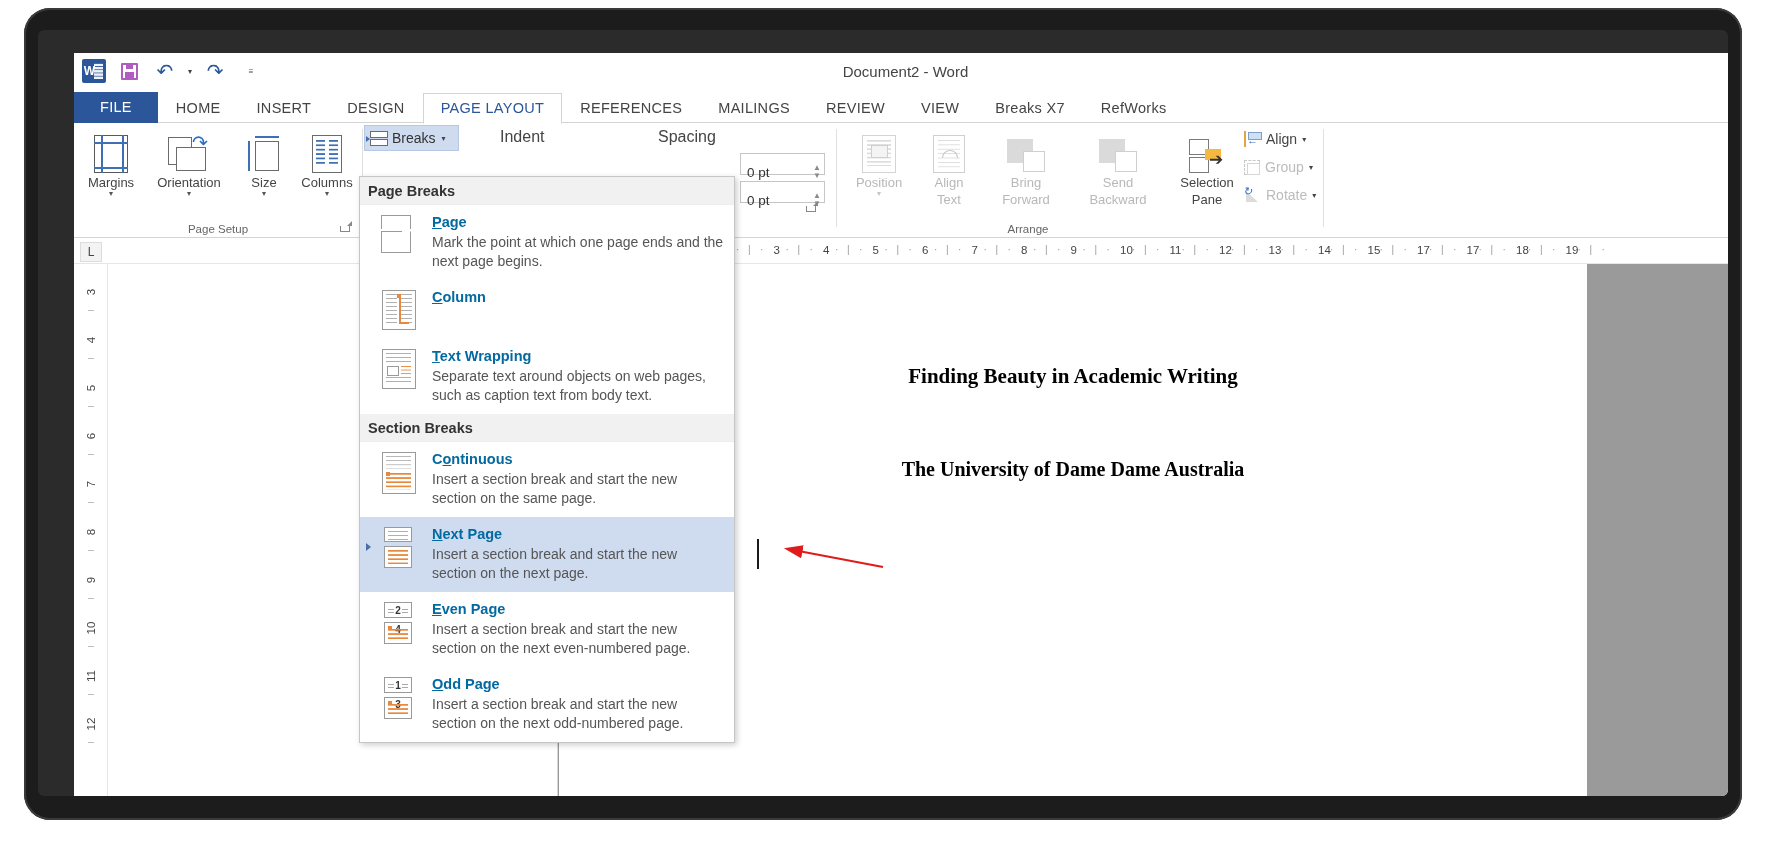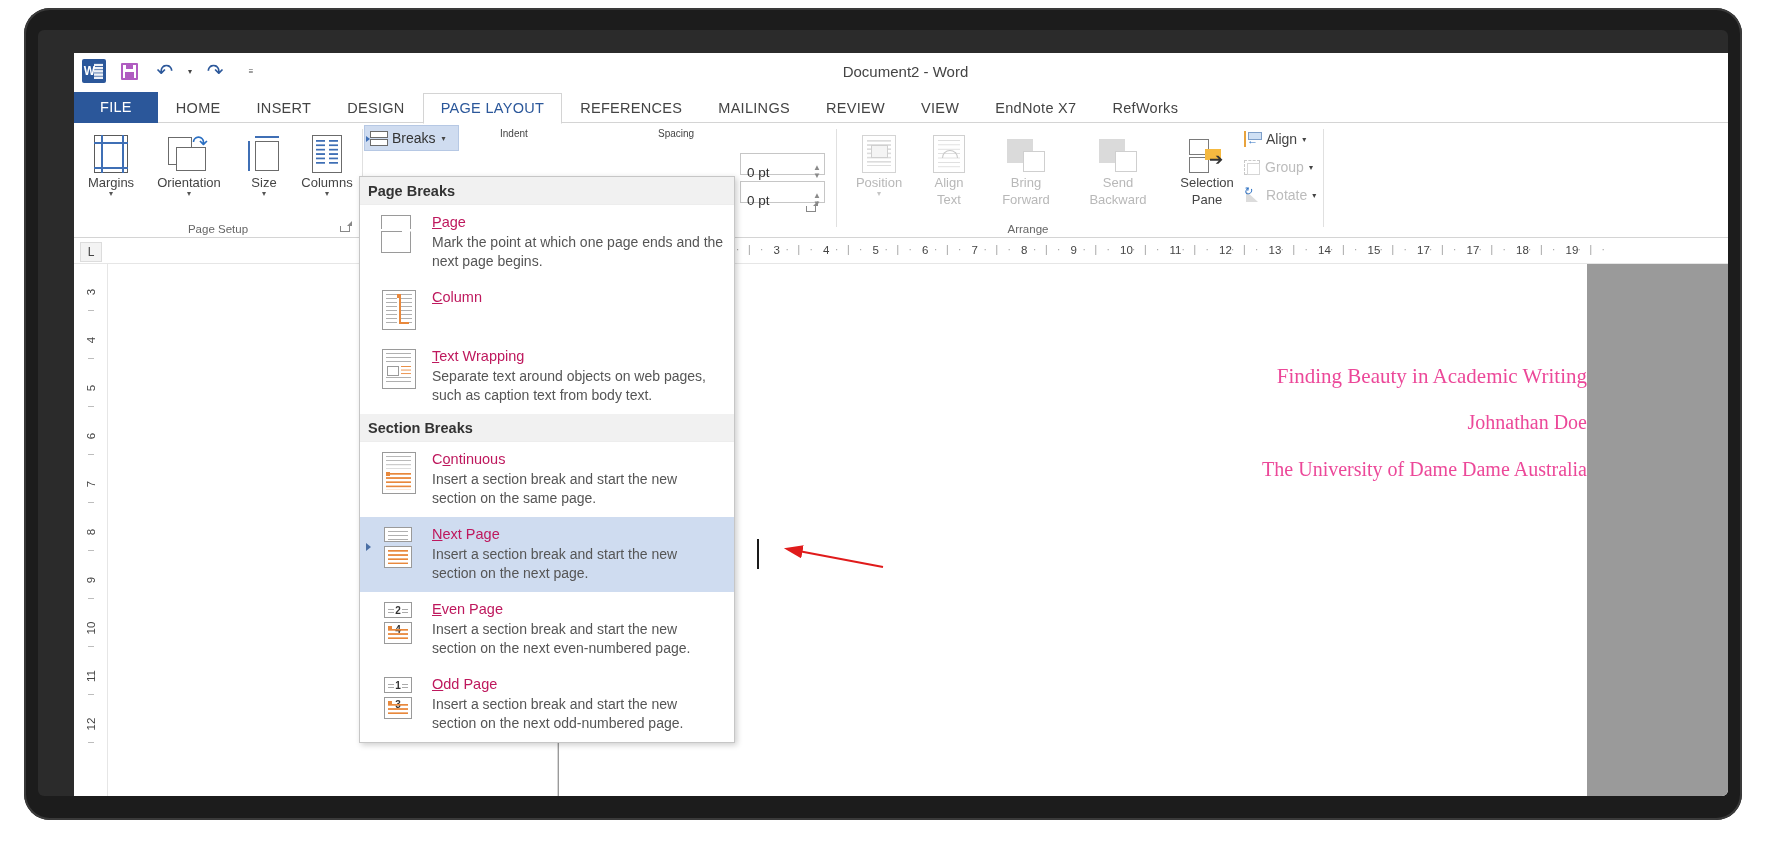--- a/index.html
+++ b/index.html
@@ -119,21 +119,21 @@
     position:absolute; left:0; top:2px; width:95px; height:26px;
     background:#cfdcf0; border:1px solid #b6c8e4;
     display:flex; align-items:center; gap:4px; padding-left:3px;
     font-size:14px; color:#333; cursor:default; z-index:40;
   }
   .ic-breaks{width:20px;height:15px;position:relative;flex:none;}
   .ic-breaks::before{content:"";position:absolute;left:2px;top:0;width:16px;height:5px;border:1.2px solid #6b6b6b;background:#fff;}
   .ic-breaks::after{content:"";position:absolute;left:2px;bottom:0;width:16px;height:5px;border:1.2px solid #6b6b6b;background:#fff;}
   .ic-breaks i{position:absolute;left:-2px;top:5px;width:0;height:0;border-left:4px solid #3f6fb5;border-top:3px solid transparent;border-bottom:3px solid transparent;}
 
-  .small-lbl { position:absolute; font-size:10px; color:#444; }
+  .small-lbl { position:absolute; font-size:16px; color:#444; }
 
   .spin-wrap{ position:absolute; display:flex; align-items:center; }
   .spin {
     width:85px; height:22px; border:1px solid #c6c6c6; background:#fff;
     display:flex; align-items:center; justify-content:space-between;
     font-size:13.5px; color:#333; padding:16px 3px 0 6px;
   }
   .spin .sp { display:flex; flex-direction:column; color:#8a8a8a; font-size:8px; line-height:8px; }
 
   .dlg-launcher{
@@ -217,22 +217,22 @@
     background:#9a9a9a;
   }
   .page-left-margin{
     position:absolute; left:0; top:0; width:450px; height:553px; background:#fff;
     border-right:1px solid #d7d7d7;
   }
   .page{
     position:absolute; left:451px; top:0; width:1028px; height:553px; background:#fff;
   }
   .doc-line{
-    position:absolute; width:100%; text-align:right;
-    font-family:"Liberation Serif", serif; color:#ec4899;
+    position:absolute; width:100%; text-align:center;
+    font-family:"Liberation Serif", serif; color:#000000;font-weight:bold;
   }
   .caret{
     position:absolute; left:198px; top:275px; width:2px; height:30px; background:#1a1a1a;
   }
   .arrow-svg{ position:absolute; left:222px; top:280px; }
 
   
   .menu{
     position:absolute; left:285px; top:123px; width:376px; height:567px;
     background:#fff; border:1px solid #c6c6c6; box-shadow:2px 2px 6px rgba(0,0,0,.2);
@@ -247,21 +247,21 @@
     display:flex; gap:12px; padding:8px 10px 9px 18px; cursor:default;
     position:relative;
   }
   .menu-item.sel{ background:#cfdcf0; }
   .menu-item.sel::before{
     content:""; position:absolute; left:6px; top:26px;
     border-left:5px solid #4a6fa5; border-top:4px solid transparent; border-bottom:4px solid transparent;
   }
   .menu-item .mi-ico{ width:42px; flex:none; display:flex; align-items:flex-start; justify-content:center; padding-top:2px; }
   .menu-item .mi-txt{ flex:1; }
-  .mi-title{ font-size:14.5px; font-weight:normal; color:#be185d; line-height:18px; }
+  .mi-title{ font-size:14.5px; font-weight:bold; color:#0369a1; line-height:18px; }
   .mi-title u{ text-decoration:underline; }
   .mi-desc{ font-size:14px; color:#555; line-height:19px; margin-top:2px; }
 
   .mi-page{ width:40px;height:38px;position:relative; }
   .mi-page .top{ position:absolute; left:2px; top:0; width:30px; height:14px; border:1.4px solid #9a9a9a; border-bottom:none; }
   .mi-page .bot{ position:absolute; left:2px; top:16px; width:30px; height:22px; border:1.4px solid #9a9a9a; background:#fff; }
   .mi-page .bot::after{ content:""; position:absolute; right:-1px; top:-1px; border-left:9px solid #fff; border-bottom:9px solid transparent; }
 
   .mi-col{ width:34px;height:40px;position:relative;border:1.4px solid #9a9a9a;background:#fff; }
   .mi-col .l{ position:absolute;left:3px;top:3px;width:11px;bottom:3px;
@@ -341,21 +341,21 @@
           <div class="tabs" id="tabs-host">
               <div class="tab file">FILE</div>
               <div class="tab">HOME</div>
               <div class="tab">INSERT</div>
               <div class="tab">DESIGN</div>
               <div class="tab active">PAGE LAYOUT</div>
               <div class="tab">REFERENCES</div>
               <div class="tab">MAILINGS</div>
               <div class="tab">REVIEW</div>
               <div class="tab">VIEW</div>
-              <div class="tab">EndNote X7</div>
+              <div class="tab">Breaks X7</div>
               <div class="tab">RefWorks</div>
             </div>
         </div>
 
         <div class="ribbon">
 
           <div class="group" style="left:0;width:288px;">
             <div class="bigbtn" style="left:4px;">
               <div class="ico">
                   <div class="ic-margins"></div>
@@ -606,21 +606,20 @@
             <div class="vnum" style="top: 406px;">11</div>
             <div class="vtick" style="top: 430px;"></div>
             <div class="vnum" style="top: 454px;">12</div>
             <div class="vtick" style="top: 478px;"></div>
           </div>
 
         <div class="workspace">
           <div class="page-left-margin"></div>
           <div class="page">
             <div class="doc-line" style="top:100px;font-size:21px;">Finding Beauty in Academic Writing</div>
-            <div class="doc-line" style="top:147px;font-size:20px;">Johnathan Doe</div>
             <div class="doc-line" style="top:194px;font-size:20px;">The University of Dame Dame Australia</div>
             <div class="caret"></div>
             <svg class="arrow-svg" width="110" height="34">
               <defs>
                 <marker id="ah" markerWidth="9" markerHeight="9" refX="7" refY="3.2" orient="auto">
                   <polygon points="0 0, 9 3.2, 0 6.4" fill="#e01b1b"></polygon>
                 </marker>
               </defs>
               <line x1="102" y1="23" x2="7" y2="5" stroke="#e01b1b" stroke-width="2.1" marker-end="url(#ah)"></line>
             </svg>

